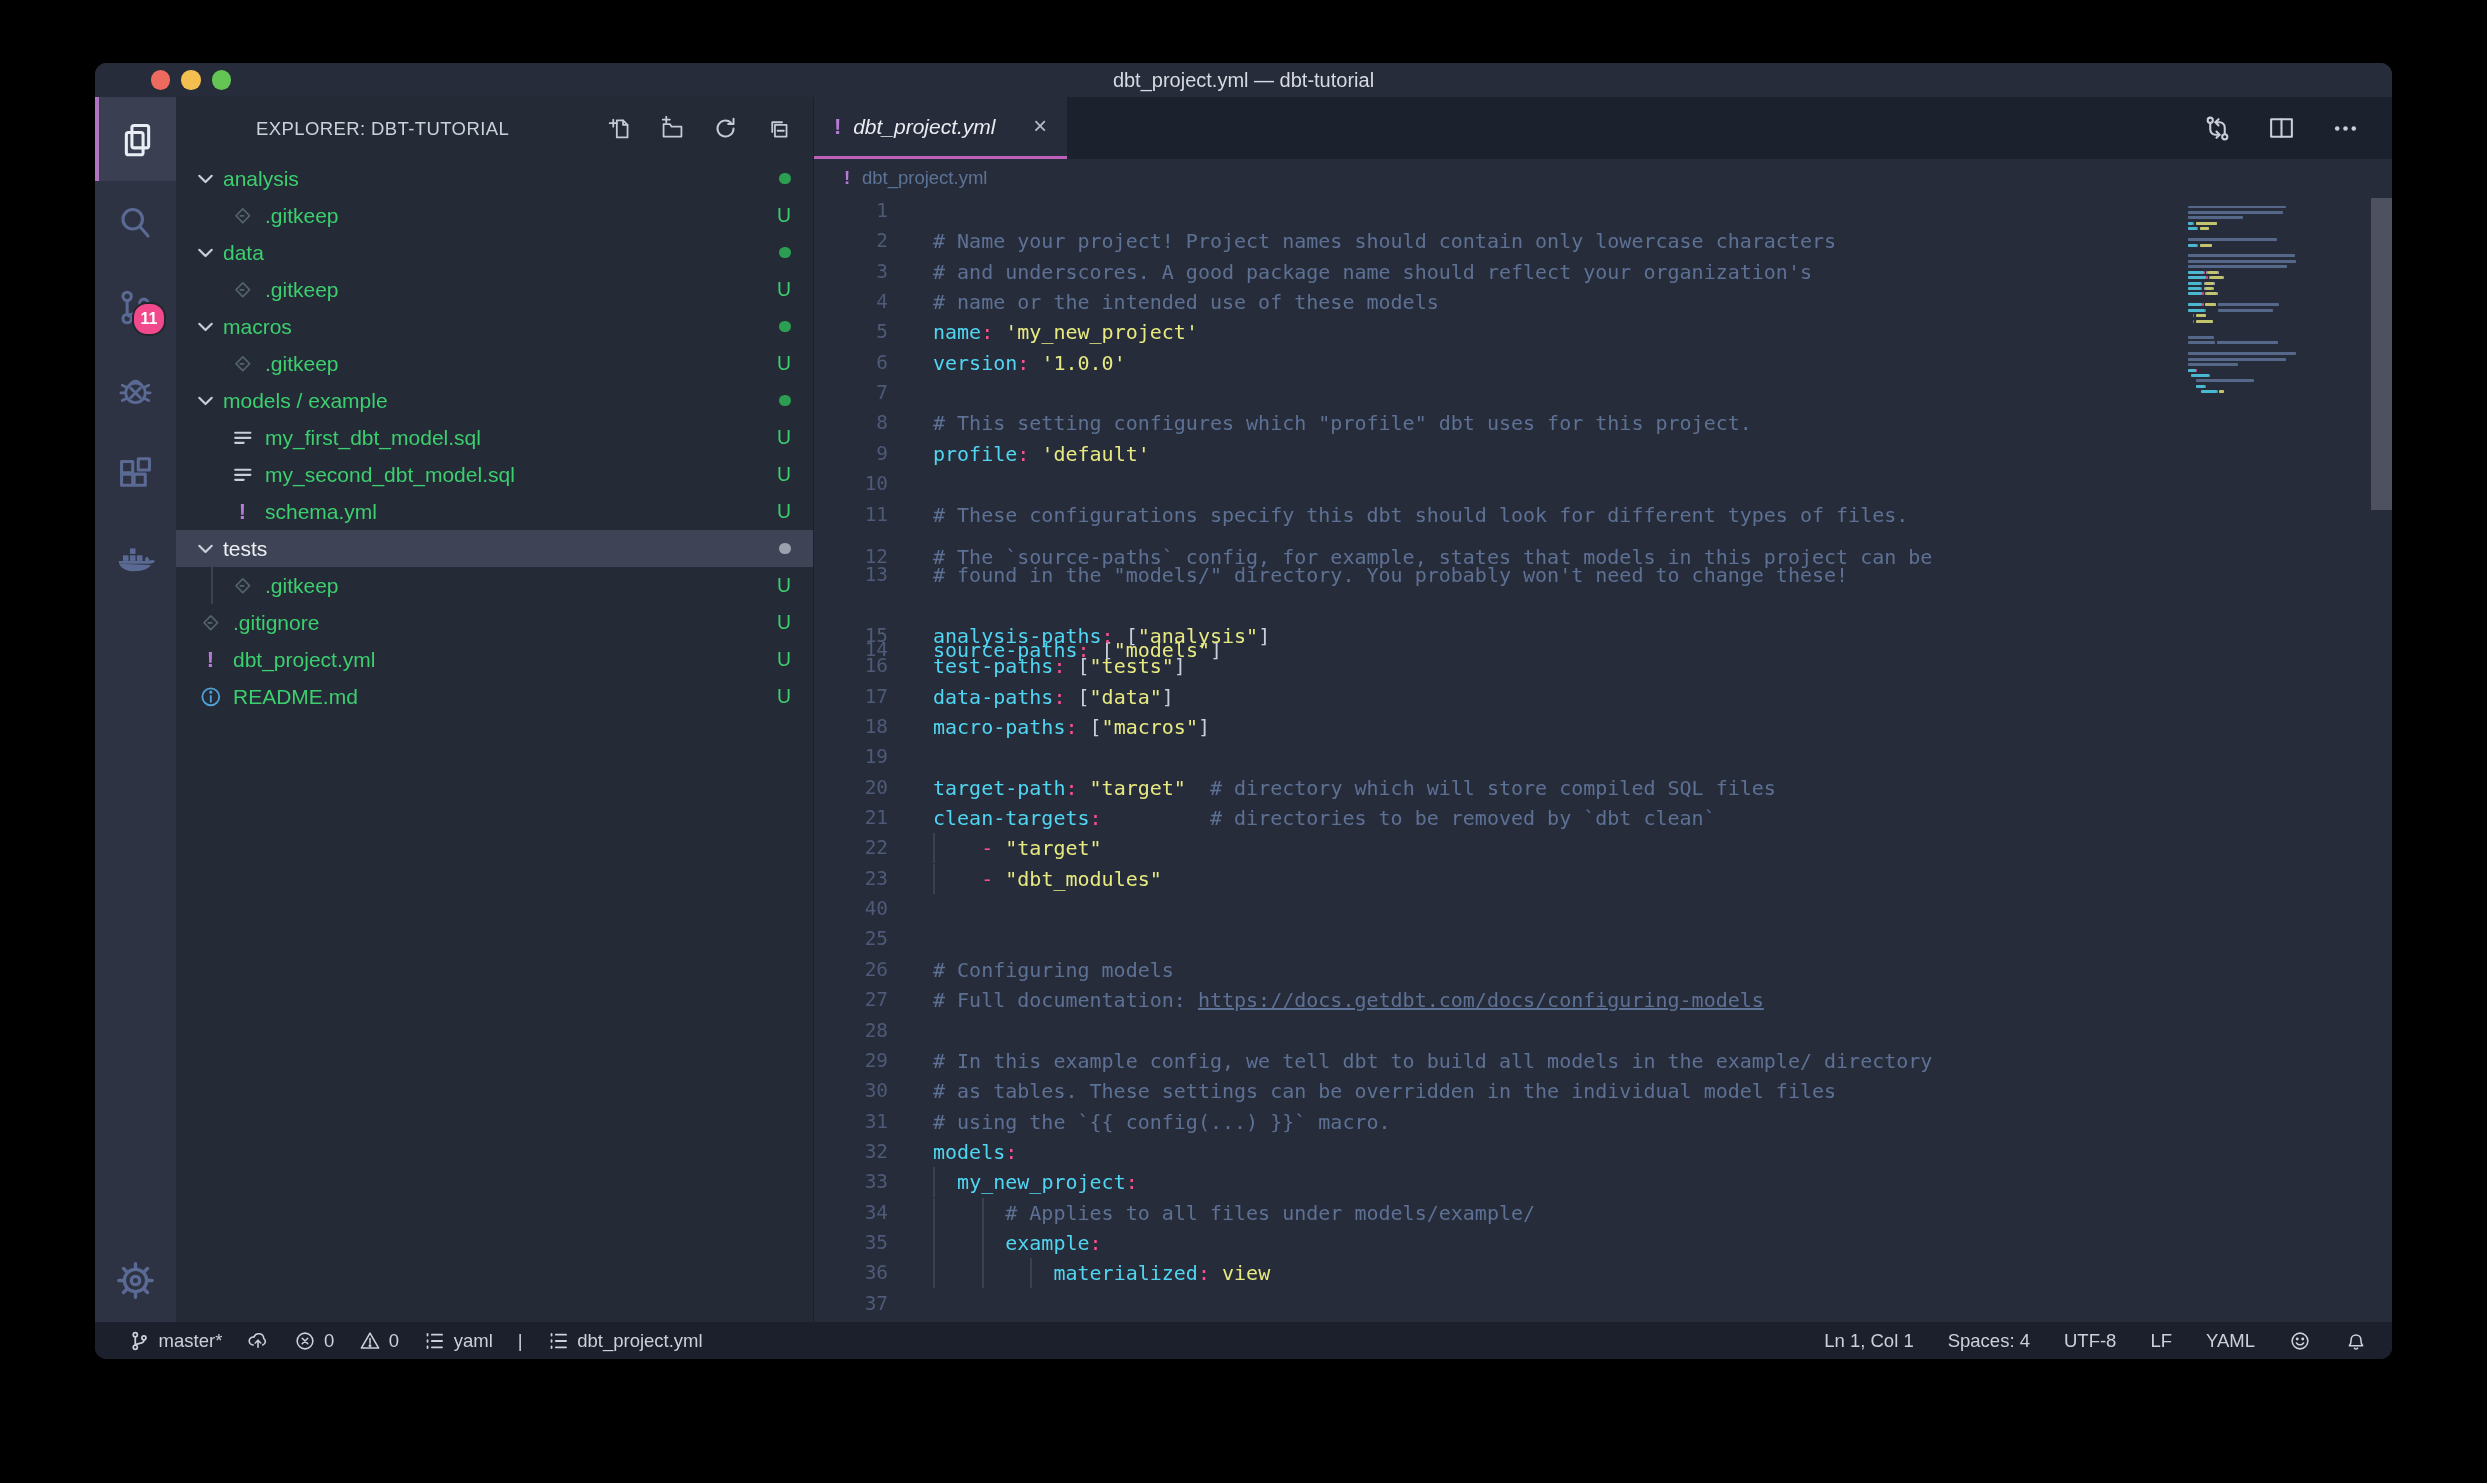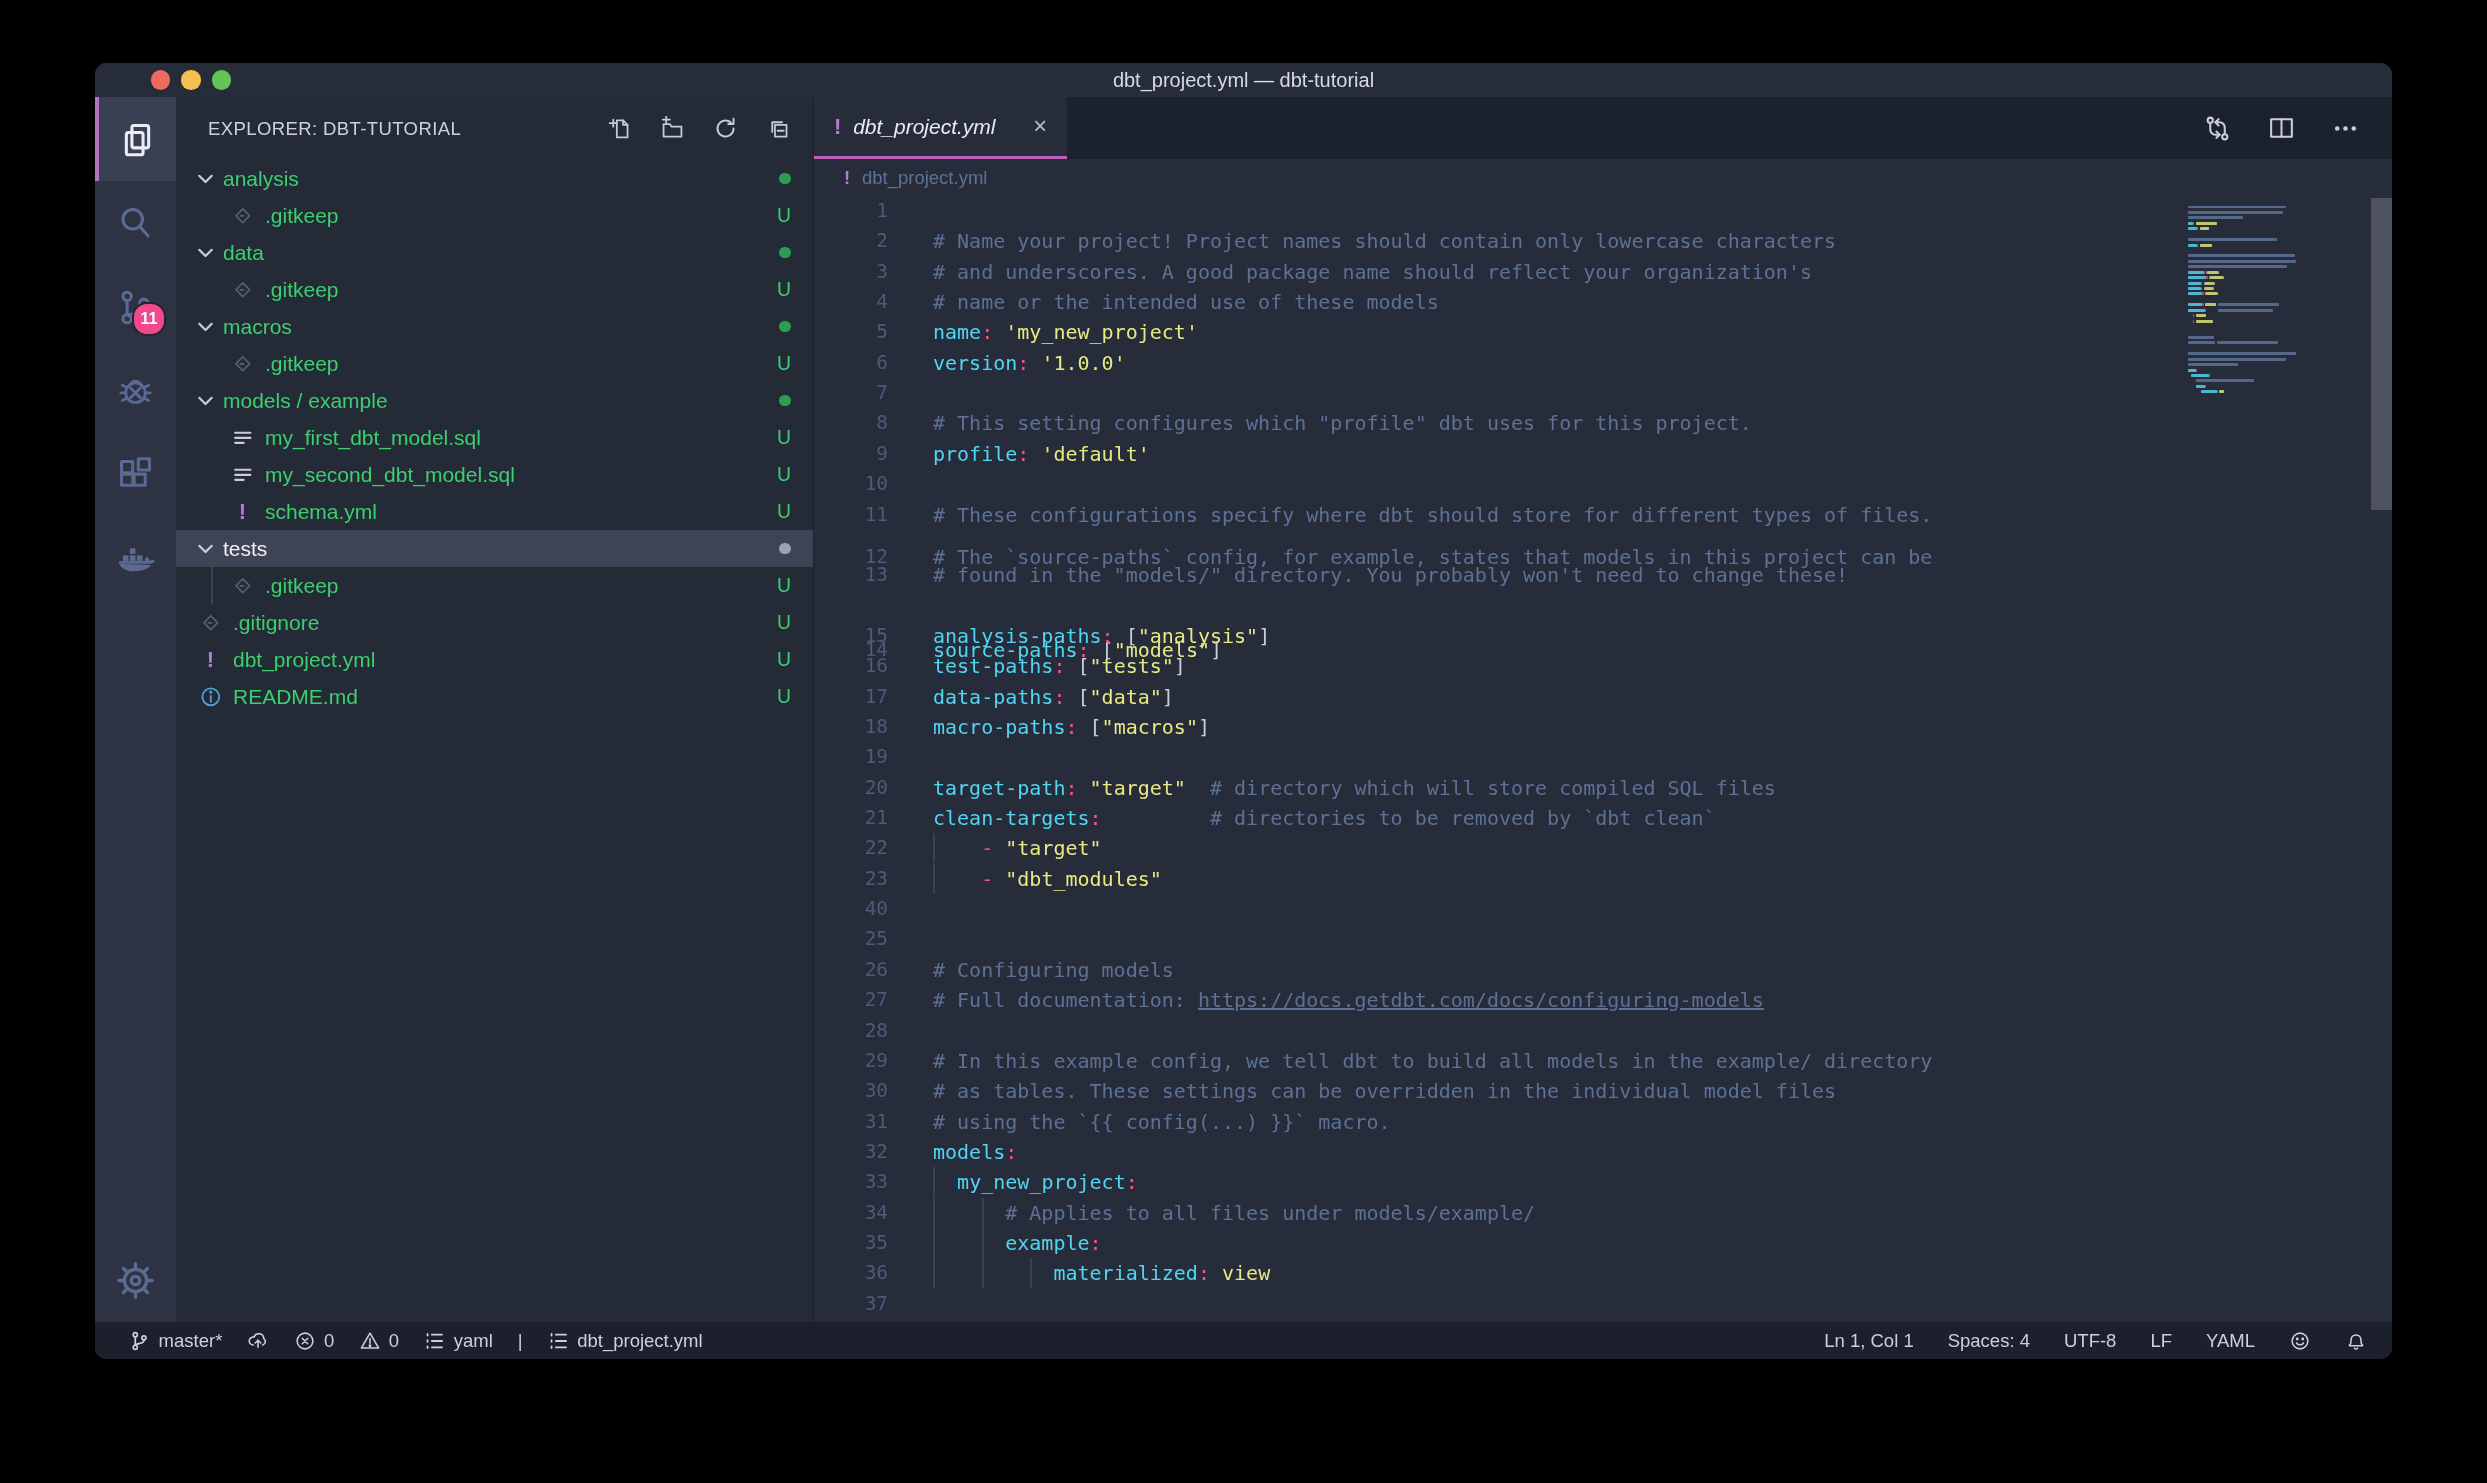--- a/index.html
+++ b/index.html
@@ -15,21 +15,21 @@
   .main{display:flex;height:1225px;}
   .activitybar{width:81px;background:#2e3343;display:flex;flex-direction:column;flex-shrink:0;}
   .ab-item{height:84px;display:flex;align-items:center;justify-content:center;color:#5a6a94;position:relative;box-sizing:border-box;}
   .ab-item svg{width:39px;height:39px;}
   .ab-item.active{background:#3a4052;border-left:4.2px solid #b274c2;color:#e9edf4;}
   .ab-badge{position:absolute;right:10px;bottom:13.5px;min-width:30px;height:30px;border-radius:15px;background:#f2498c;
     color:#fff;font-size:16px;font-weight:bold;display:flex;align-items:center;justify-content:center;border:2.5px solid #22262f;}
   .ab-spacer{flex:1;}
   
   .sidebar{width:637px;background:#252a37;border-right:0.8px solid #1d212d;flex-shrink:0;display:flex;flex-direction:column;}
-  .sb-header{height:63px;display:flex;align-items:center;padding:0 22px 0 32px;box-sizing:border-box;}
+  .sb-header{height:63px;display:flex;align-items:center;padding:0 22px 0 32px;box-sizing:border-box;margin-left:48px;}
   .sb-title{font-size:18.5px;letter-spacing:0.4px;color:#ccd1da;flex:1;white-space:nowrap;}
   .sb-actions{display:flex;gap:28px;color:#c6cbd5;}
   .sb-actions svg{width:25px;height:25px;}
   .tree{position:relative;}
   .trow{height:37px;display:flex;align-items:center;font-size:21px;color:#3bcf6e;box-sizing:border-box;position:relative;}
   .trow.folder{padding-left:17px;}
   .trow.child{padding-left:54px;}
   .trow.root{padding-left:22px;}
   .trow.selected{background:#3e4456;}
   .trow.selected .tlabel{color:#eef0f4;}
@@ -389,21 +389,21 @@
             <div class="line" style="top: 0px;"><span class="lnum">1</span><span class="ltext"></span></div>
             <div class="line" style="top: 30px;"><span class="lnum">2</span><span class="ltext"><span class="cm"># Name your project! Project names should contain only lowercase characters</span></span></div>
             <div class="line" style="top: 61px;"><span class="lnum">3</span><span class="ltext"><span class="cm"># and underscores. A good package name should reflect your organization's</span></span></div>
             <div class="line" style="top: 91px;"><span class="lnum">4</span><span class="ltext"><span class="cm"># name or the intended use of these models</span></span></div>
             <div class="line" style="top: 121px;"><span class="lnum">5</span><span class="ltext"><span class="k">name</span><span class="p">:</span><span class="tx"> </span><span class="s">'my_new_project'</span></span></div>
             <div class="line" style="top: 152px;"><span class="lnum">6</span><span class="ltext"><span class="k">version</span><span class="p">:</span><span class="tx"> </span><span class="s">'1.0.0'</span></span></div>
             <div class="line" style="top: 182px;"><span class="lnum">7</span><span class="ltext"></span></div>
             <div class="line" style="top: 212px;"><span class="lnum">8</span><span class="ltext"><span class="cm"># This setting configures which "profile" dbt uses for this project.</span></span></div>
             <div class="line" style="top: 243px;"><span class="lnum">9</span><span class="ltext"><span class="k">profile</span><span class="p">:</span><span class="tx"> </span><span class="s">'default'</span></span></div>
             <div class="line" style="top: 273px;"><span class="lnum">10</span><span class="ltext"></span></div>
-            <div class="line" style="top: 304px;"><span class="lnum">11</span><span class="ltext"><span class="cm"># These configurations specify where dbt should store for different types of files.</span></span></div>
+            <div class="line" style="top: 304px;"><span class="lnum">11</span><span class="ltext"><span class="cm"># These configurations specify this dbt should look for different types of files.</span></span></div>
             <div class="line" style="top: 346px;"><span class="lnum">12</span><span class="ltext"><span class="cm"># The `source-paths` config, for example, states that models in this project can be</span></span></div>
             <div class="line" style="top: 364px;"><span class="lnum">13</span><span class="ltext"><span class="cm"># found in the "models/" directory. You probably won't need to change these!</span></span></div>
             <div class="line" style="top: 395px; margin-top: 44px;"><span class="lnum">14</span><span class="ltext"><span class="k">source-paths</span><span class="p">:</span><span class="tx"> </span><span class="b">[</span><span class="s">"models"</span><span class="b">]</span></span></div>
             <div class="line" style="top: 425px;"><span class="lnum">15</span><span class="ltext"><span class="k">analysis-paths</span><span class="p">:</span><span class="tx"> </span><span class="b">[</span><span class="s">"analysis"</span><span class="b">]</span></span></div>
             <div class="line" style="top: 455px;"><span class="lnum">16</span><span class="ltext"><span class="k">test-paths</span><span class="p">:</span><span class="tx"> </span><span class="b">[</span><span class="s">"tests"</span><span class="b">]</span></span></div>
             <div class="line" style="top: 486px;"><span class="lnum">17</span><span class="ltext"><span class="k">data-paths</span><span class="p">:</span><span class="tx"> </span><span class="b">[</span><span class="s">"data"</span><span class="b">]</span></span></div>
             <div class="line" style="top: 516px;"><span class="lnum">18</span><span class="ltext"><span class="k">macro-paths</span><span class="p">:</span><span class="tx"> </span><span class="b">[</span><span class="s">"macros"</span><span class="b">]</span></span></div>
             <div class="line" style="top: 546px;"><span class="lnum">19</span><span class="ltext"></span></div>
             <div class="line" style="top: 577px;"><span class="lnum">20</span><span class="ltext"><span class="k">target-path</span><span class="p">:</span><span class="tx"> </span><span class="s">"target"</span><span class="tx">  </span><span class="cm"># directory which will store compiled SQL files</span></span></div>
             <div class="line" style="top: 607px;"><span class="lnum">21</span><span class="ltext"><span class="k">clean-targets</span><span class="p">:</span><span class="tx">         </span><span class="cm"># directories to be removed by `dbt clean`</span></span></div>

